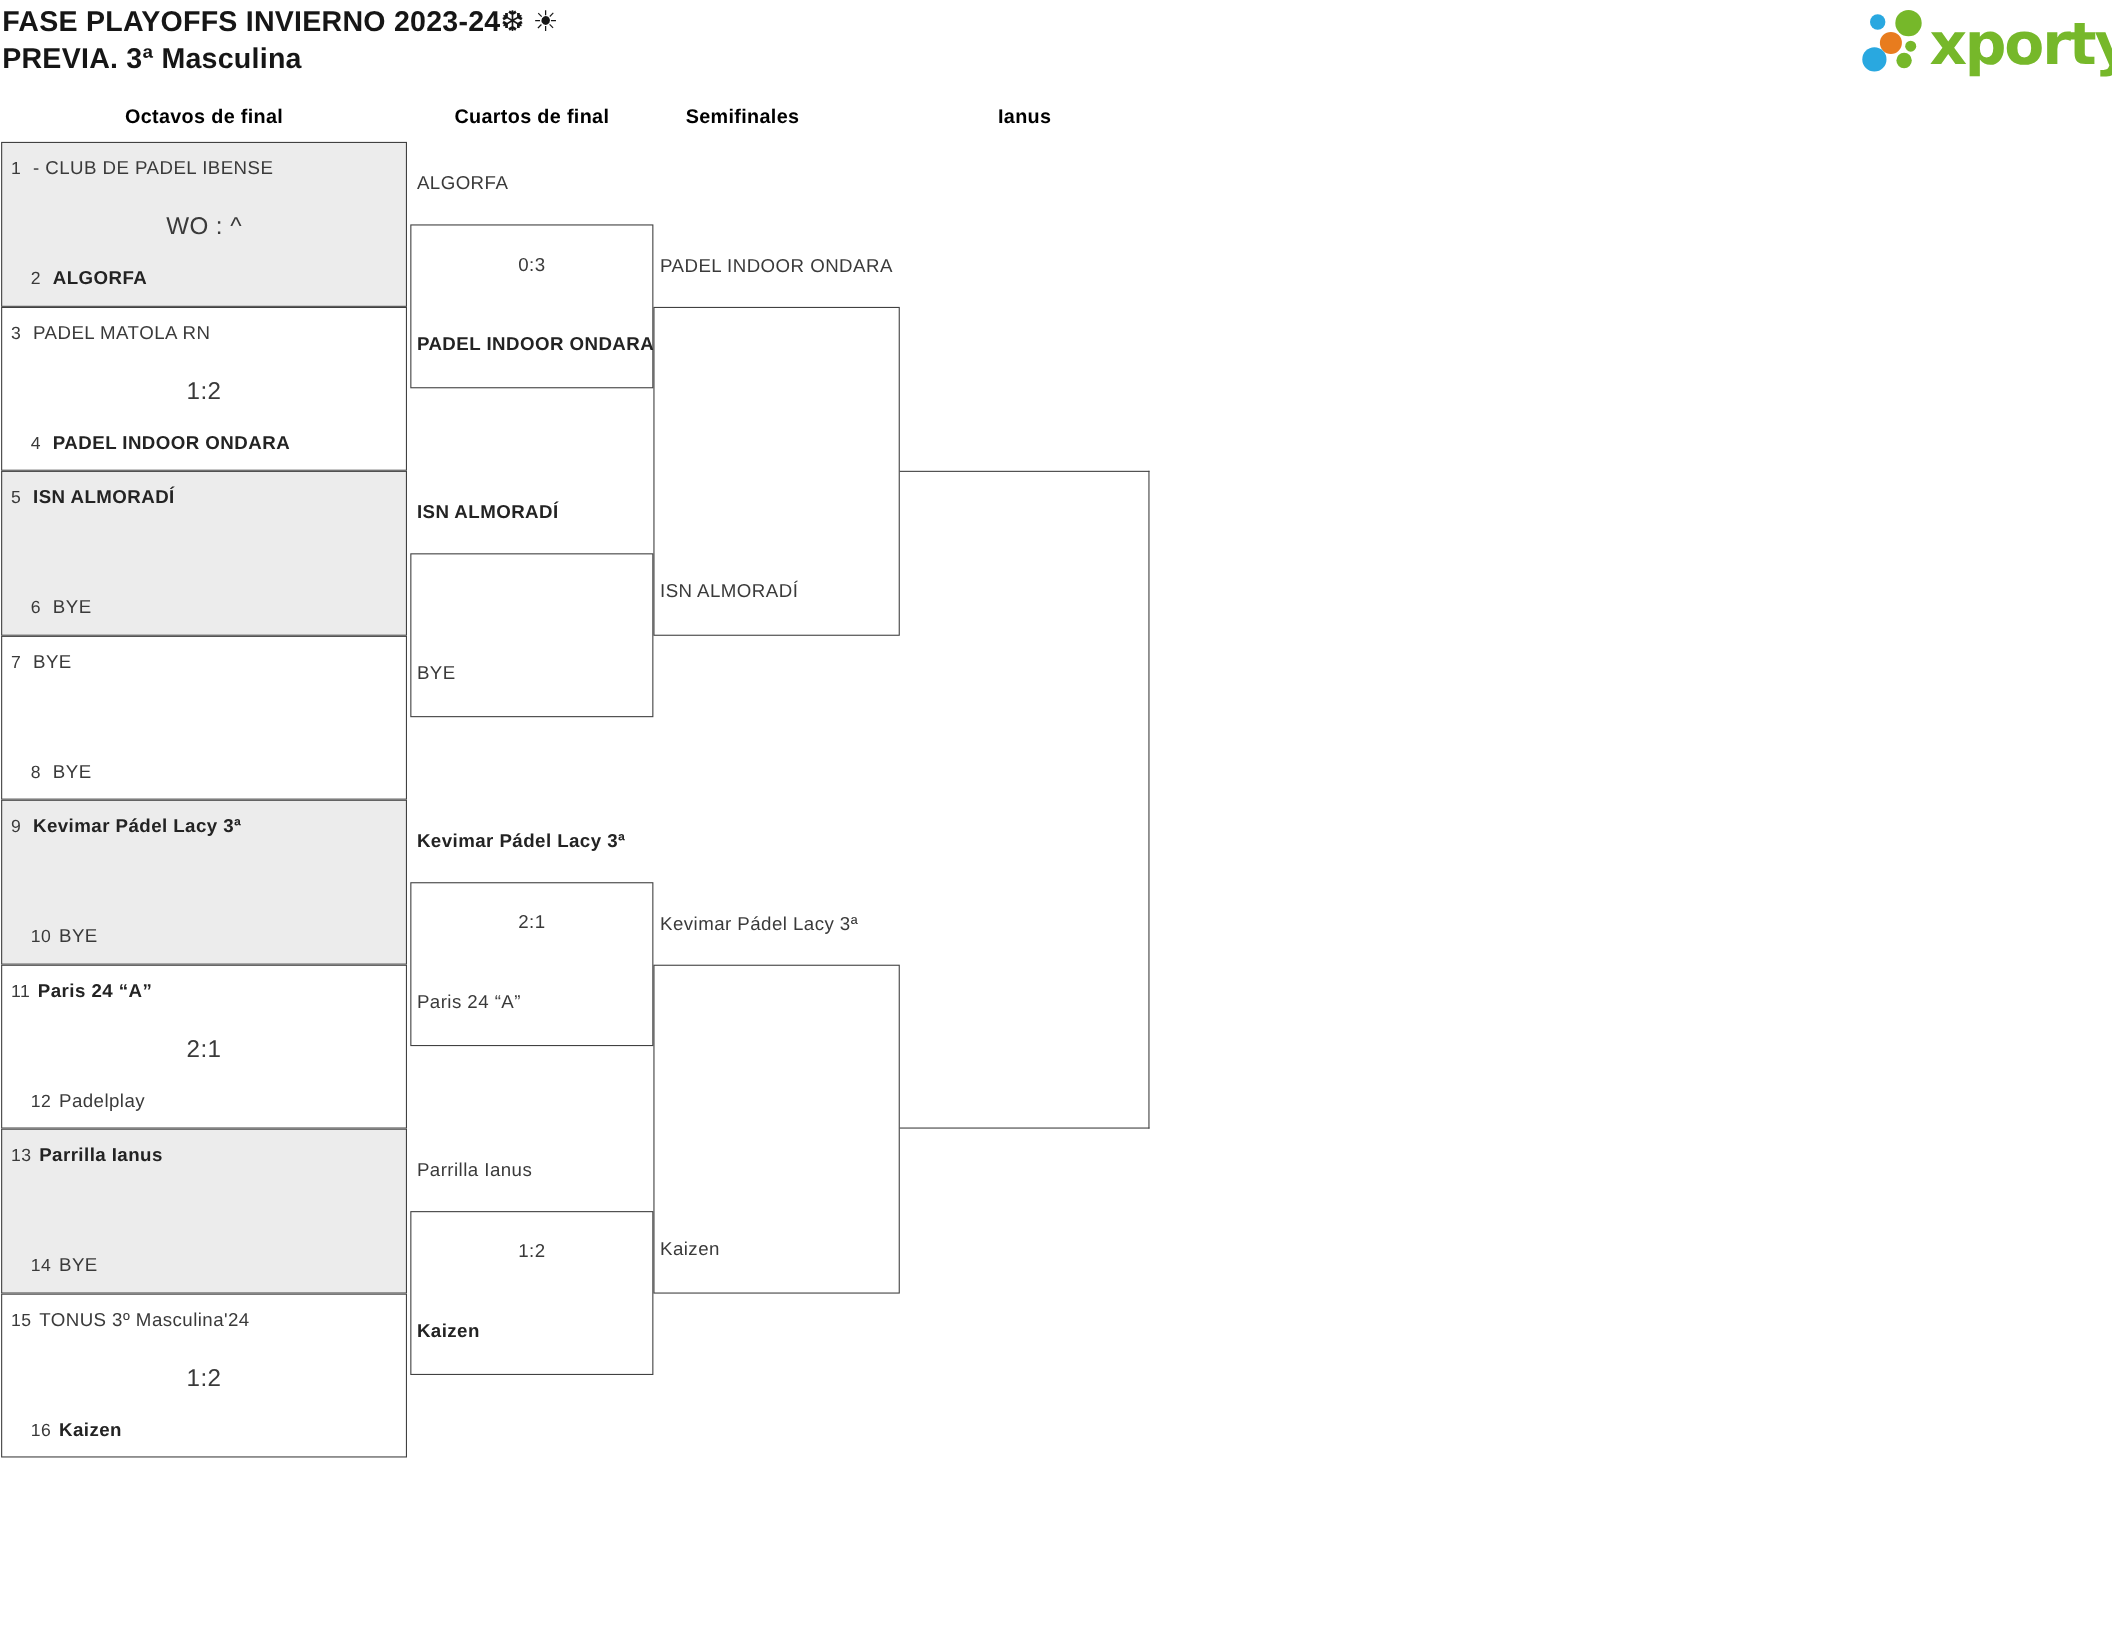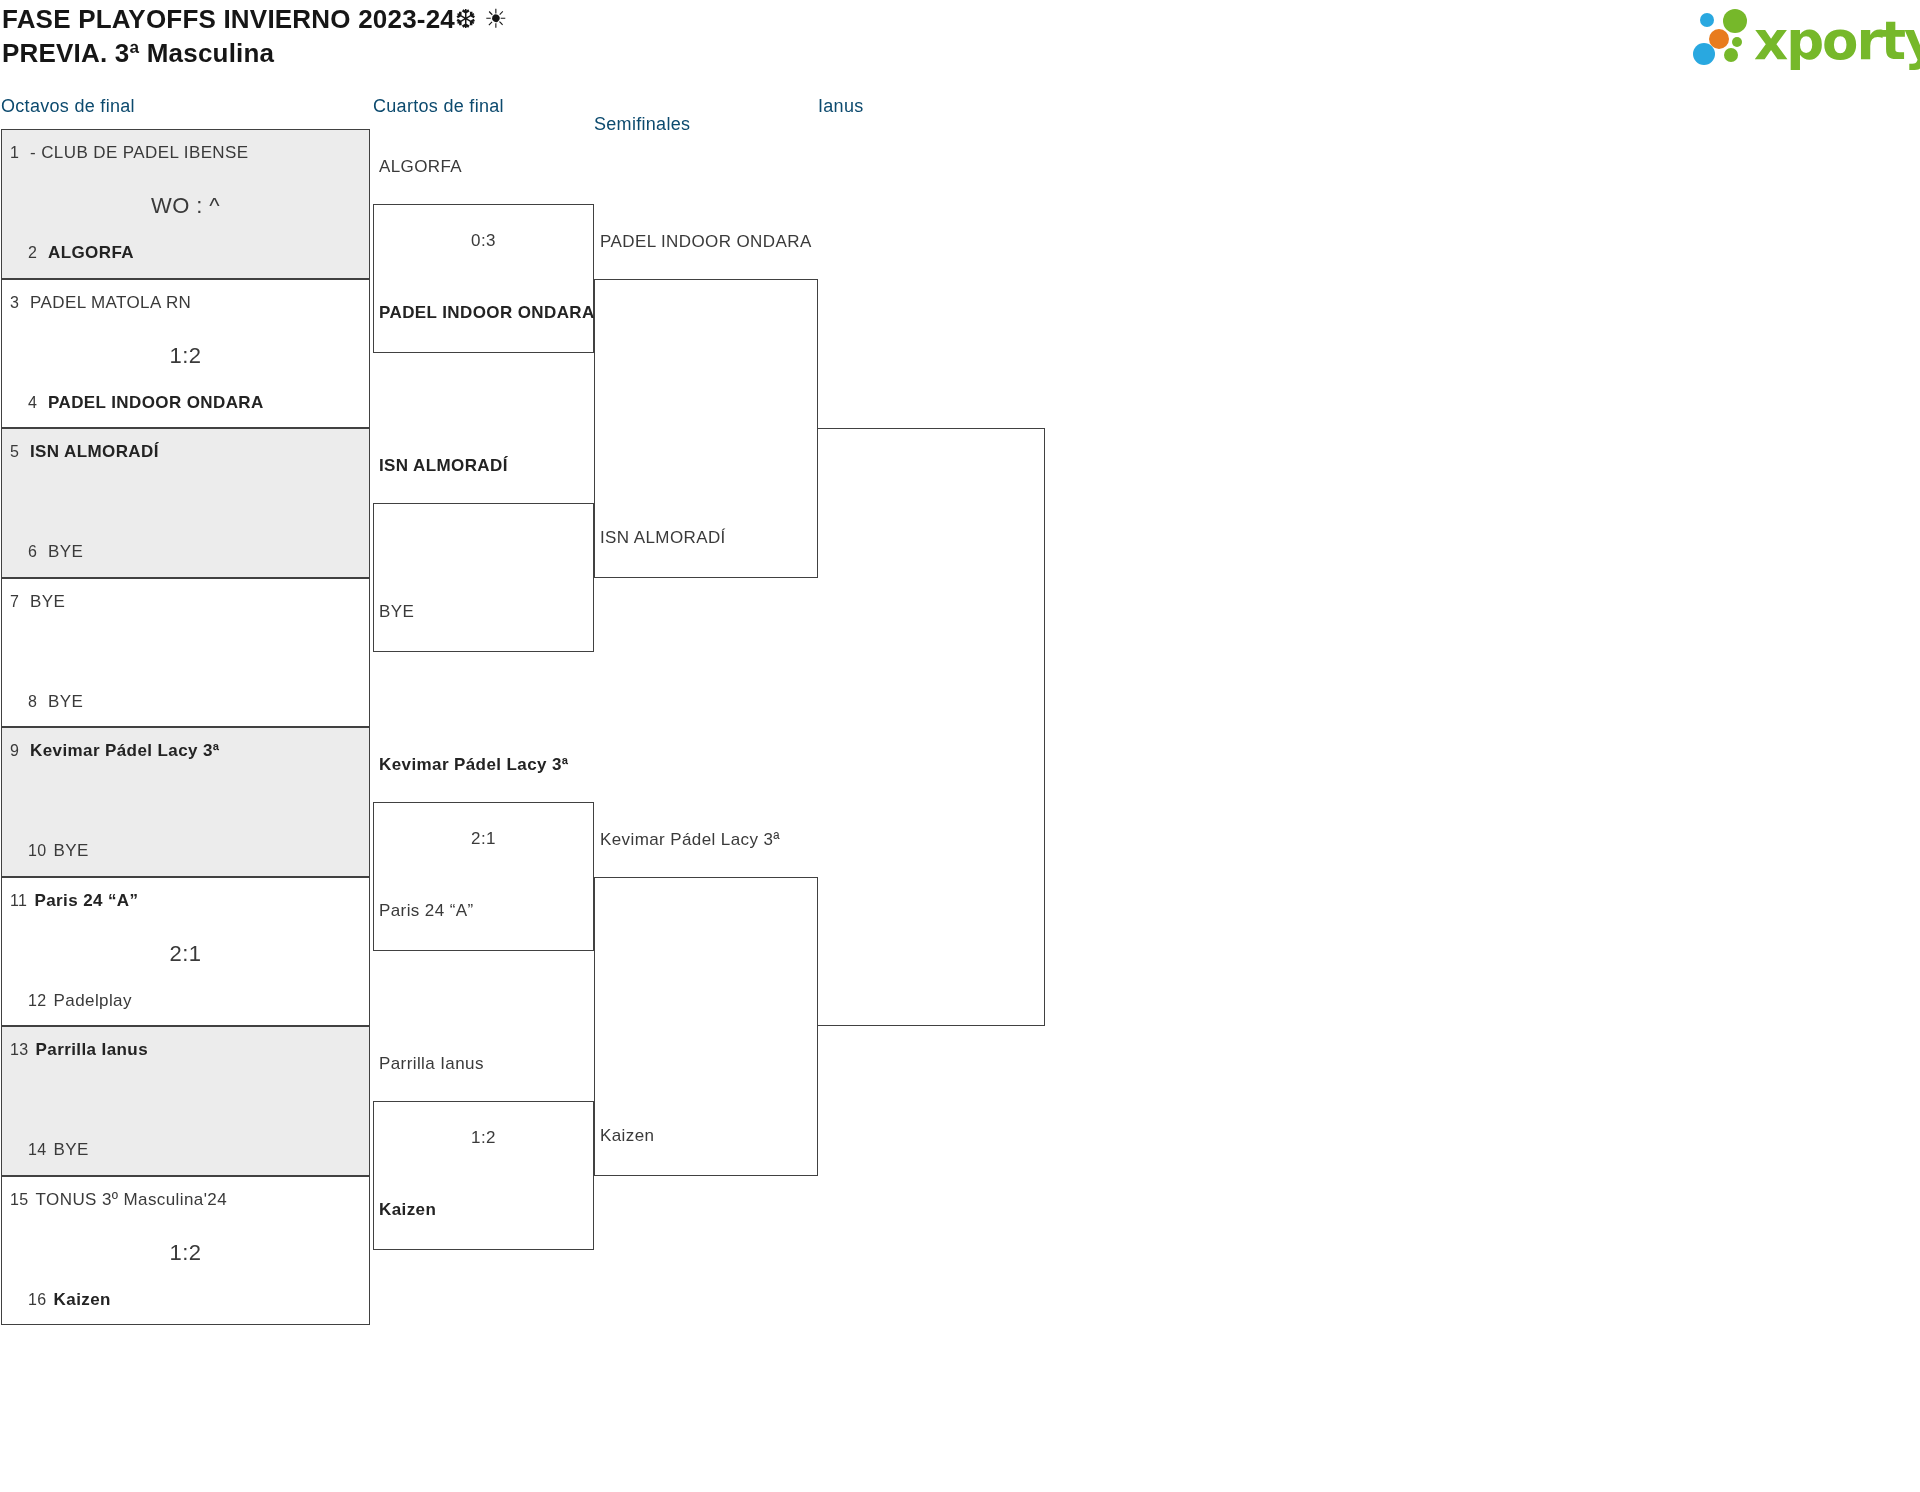--- a/index.html
+++ b/index.html
@@ -10,22 +10,22 @@
   .title-block{position:absolute;left:2px;top:2px;}
   .title-line{font-size:26px;line-height:34px;font-weight:700;color:#161616;letter-spacing:0.2px;white-space:nowrap;}
 
   
   .logo{position:absolute;left:1690px;top:2px;width:220px;height:72px;}
   .dot{position:absolute;border-radius:50%;}
   .logo-word{position:absolute;left:64px;top:8px;font-size:53px;font-weight:700;letter-spacing:-2px;
              font-family:"DejaVu Sans","Liberation Sans",sans-serif;}
 
   
-  .colh{position:absolute;top:96px;height:22px;font-size:18px;font-weight:400;color:#0c4a6e;
-        letter-spacing:0.3px;}
+  .colh{position:absolute;top:96px;height:22px;font-size:18px;font-weight:700;color:#000000;
+        text-align:center;letter-spacing:0.3px;}
 
   
   .oct{position:absolute;left:1px;width:369px;height:149.5px;border:1px solid #414141;
        box-sizing:border-box;background:#fff;}
   .oct[data-shaded="true"]{background:#ececec;}
   .orow{position:absolute;left:8px;right:8px;height:22px;font-size:17px;letter-spacing:0.4px;white-space:nowrap;}
   .orow.t1{top:13px;}
   .orow.t2{top:113px;margin-left:18px;}
   .seed{display:inline-block;min-width:13px;margin-right:7px;font-size:16px;color:#3a3a3a;}
   .tname[data-bold="true"]{font-weight:700;color:#232323;}
@@ -57,21 +57,21 @@
     <span class="dot" style="left: 33px; top: 7px; width: 24px; height: 24px; background: rgb(118, 184, 42);"></span>
     <span class="dot" style="left: 19px; top: 27px; width: 20px; height: 20px; background: rgb(232, 124, 30);"></span>
     <span class="dot" style="left: 42px; top: 35px; width: 10px; height: 10px; background: rgb(118, 184, 42);"></span>
     <span class="dot" style="left: 3px; top: 41px; width: 22px; height: 22px; background: rgb(41, 168, 224);"></span>
     <span class="dot" style="left: 34px; top: 46px; width: 14px; height: 14px; background: rgb(118, 184, 42);"></span>
     <span class="logo-word" style="color: rgb(118, 184, 42);">xporty</span>
   </div>
 
   <div class="colh" style="left:1px;width:369px;">Octavos de final</div>
   <div class="colh" style="left:373px;width:221px;">Cuartos de final</div>
-  <div class="colh" style="left:594px;width:224px;margin-top:18px;">Semifinales</div>
+  <div class="colh" style="left:563px;width:224px;">Semifinales</div>
   <div class="colh" style="left:818px;width:227px;">Ianus</div>
 
   <div class="oct" style="top:129px;" data-shaded="true">
     <div class="orow t1"><span class="seed">1</span><span class="tname" data-bold="false">- CLUB DE PADEL IBENSE</span></div>
     <div class="oscore">WO : ^</div>
     <div class="orow t2"><span class="seed">2</span><span class="tname" data-bold="true">ALGORFA</span></div>
   </div>
   <div class="oct" style="top:278.5px;" data-shaded="false">
     <div class="orow t1"><span class="seed">3</span><span class="tname" data-bold="false">PADEL MATOLA RN</span></div>
     <div class="oscore">1:2</div>

